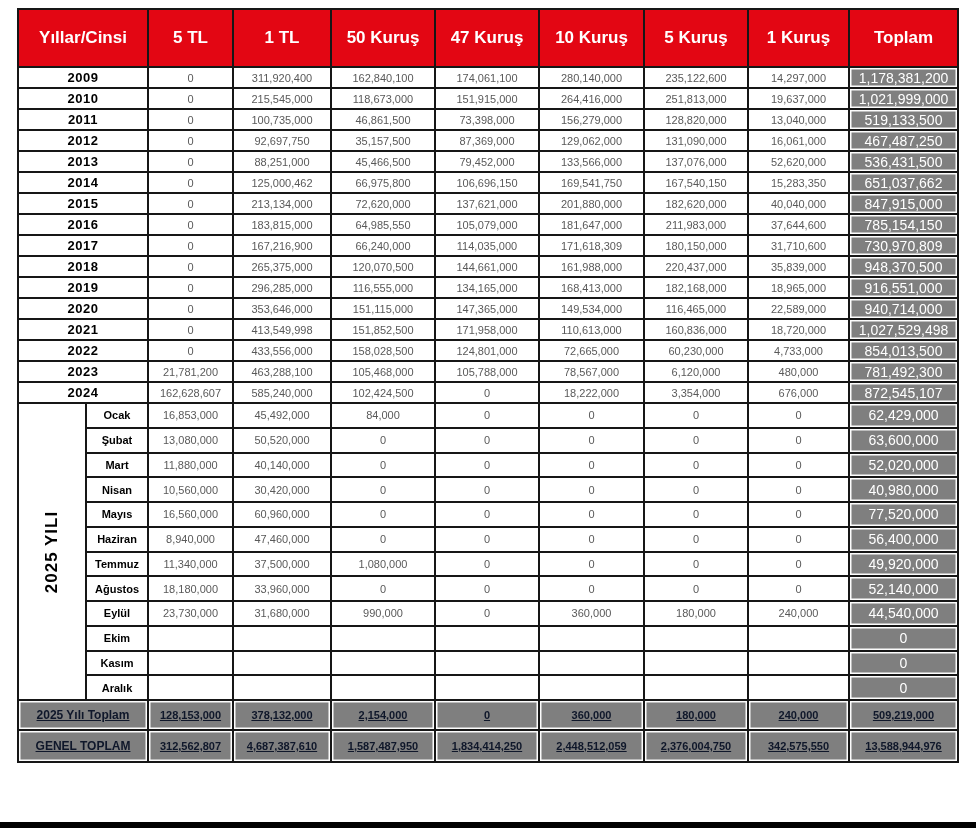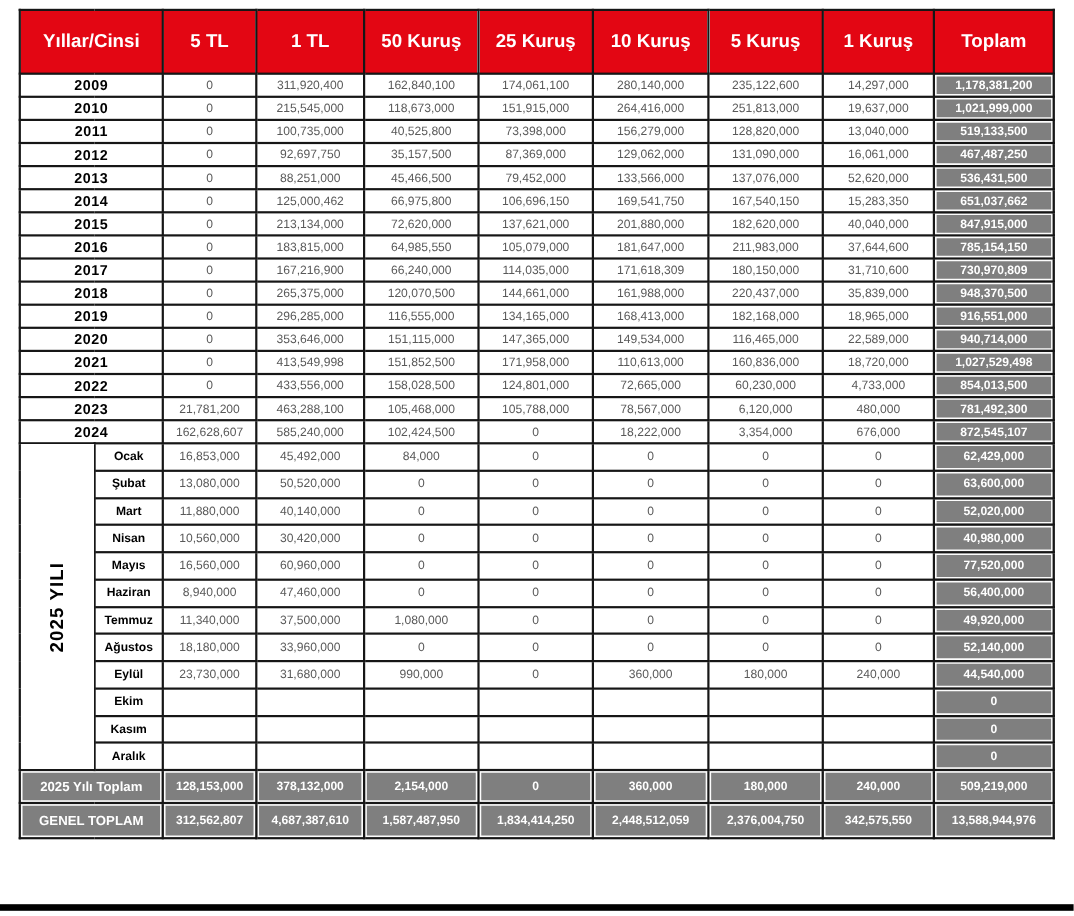--- a/index.html
+++ b/index.html
@@ -19,34 +19,35 @@
   .head{
     background:var(--red,#E30613);color:#fff;font-weight:bold;
     font-size:17px;height:56px;
   }
   tr.row-y{height:21px;}
   tr.row-m{height:24.75px;}
   .ylabel{font-weight:bold;font-size:13px;color:#000;background:#fff;letter-spacing:.5px;}
   .mlabel{font-weight:bold;font-size:11px;color:#000;background:#fff;}
   .val{font-size:11px;color:#595959;background:#fff;}
   .tot{
-    background:var(--gray,#7F7F7F);color:#fff;font-weight:bold;font-size:11px;
+    background:var(--gray,#7F7F7F);color:#fff;font-weight:normal;font-size:14px;
     box-shadow:inset 0 0 0 1.5px #fcfcfc;
   }
   .vert{background:#fff;position:relative;}
   .vert div{
     position:absolute;left:50%;top:50%;
     transform:translate(-50%,-50%) rotate(-90deg);
     font-weight:bold;font-size:17px;color:#000;white-space:nowrap;letter-spacing:1px;
   }
   tr.srow{height:30px;}
   tr.srow:last-child{height:32px;padding-left:19px;}
   tr.srow td{
-    background:var(--gray,#7F7F7F);color:#ffffff;font-weight:bold;
+    background:var(--gray,#7F7F7F);color:#0f172a;font-weight:bold;
     box-shadow:inset 0 0 0 1.5px #fcfcfc;
+    text-decoration:underline;
   }
   .slabel{font-size:12px;}
   .sval{font-size:11px;}
   .stot{font-size:11px;}
   .bottom-bar{position:absolute;left:0;top:822px;width:976px;height:6px;background:#000;}
 </style>
 </head>
 <body>
 
 <div class="page">
@@ -62,21 +63,21 @@
         <col style="width:104px">
         <col style="width:101px">
       <col style="width:109px">
     </colgroup>
     <thead>
         <tr>
           <th class="head" colspan="2">Yıllar/Cinsi</th>
           <th class="head">5 TL</th>
           <th class="head">1 TL</th>
           <th class="head">50 Kuruş</th>
-          <th class="head">25 Kuruş</th>
+          <th class="head">47 Kuruş</th>
           <th class="head">10 Kuruş</th>
           <th class="head">5 Kuruş</th>
           <th class="head">1 Kuruş</th>
           <th class="head">Toplam</th>
         </tr>
       </thead>
     <tbody>
         <tr class="row-y">
           <td class="ylabel" colspan="2">2009</td>
           <td class="val">0</td>
@@ -96,21 +97,21 @@
           <td class="val">151,915,000</td>
           <td class="val">264,416,000</td>
           <td class="val">251,813,000</td>
           <td class="val">19,637,000</td>
           <td class="tot">1,021,999,000</td>
         </tr>
         <tr class="row-y">
           <td class="ylabel" colspan="2">2011</td>
           <td class="val">0</td>
           <td class="val">100,735,000</td>
-          <td class="val">40,525,800</td>
+          <td class="val">46,861,500</td>
           <td class="val">73,398,000</td>
           <td class="val">156,279,000</td>
           <td class="val">128,820,000</td>
           <td class="val">13,040,000</td>
           <td class="tot">519,133,500</td>
         </tr>
         <tr class="row-y">
           <td class="ylabel" colspan="2">2012</td>
           <td class="val">0</td>
           <td class="val">92,697,750</td>

